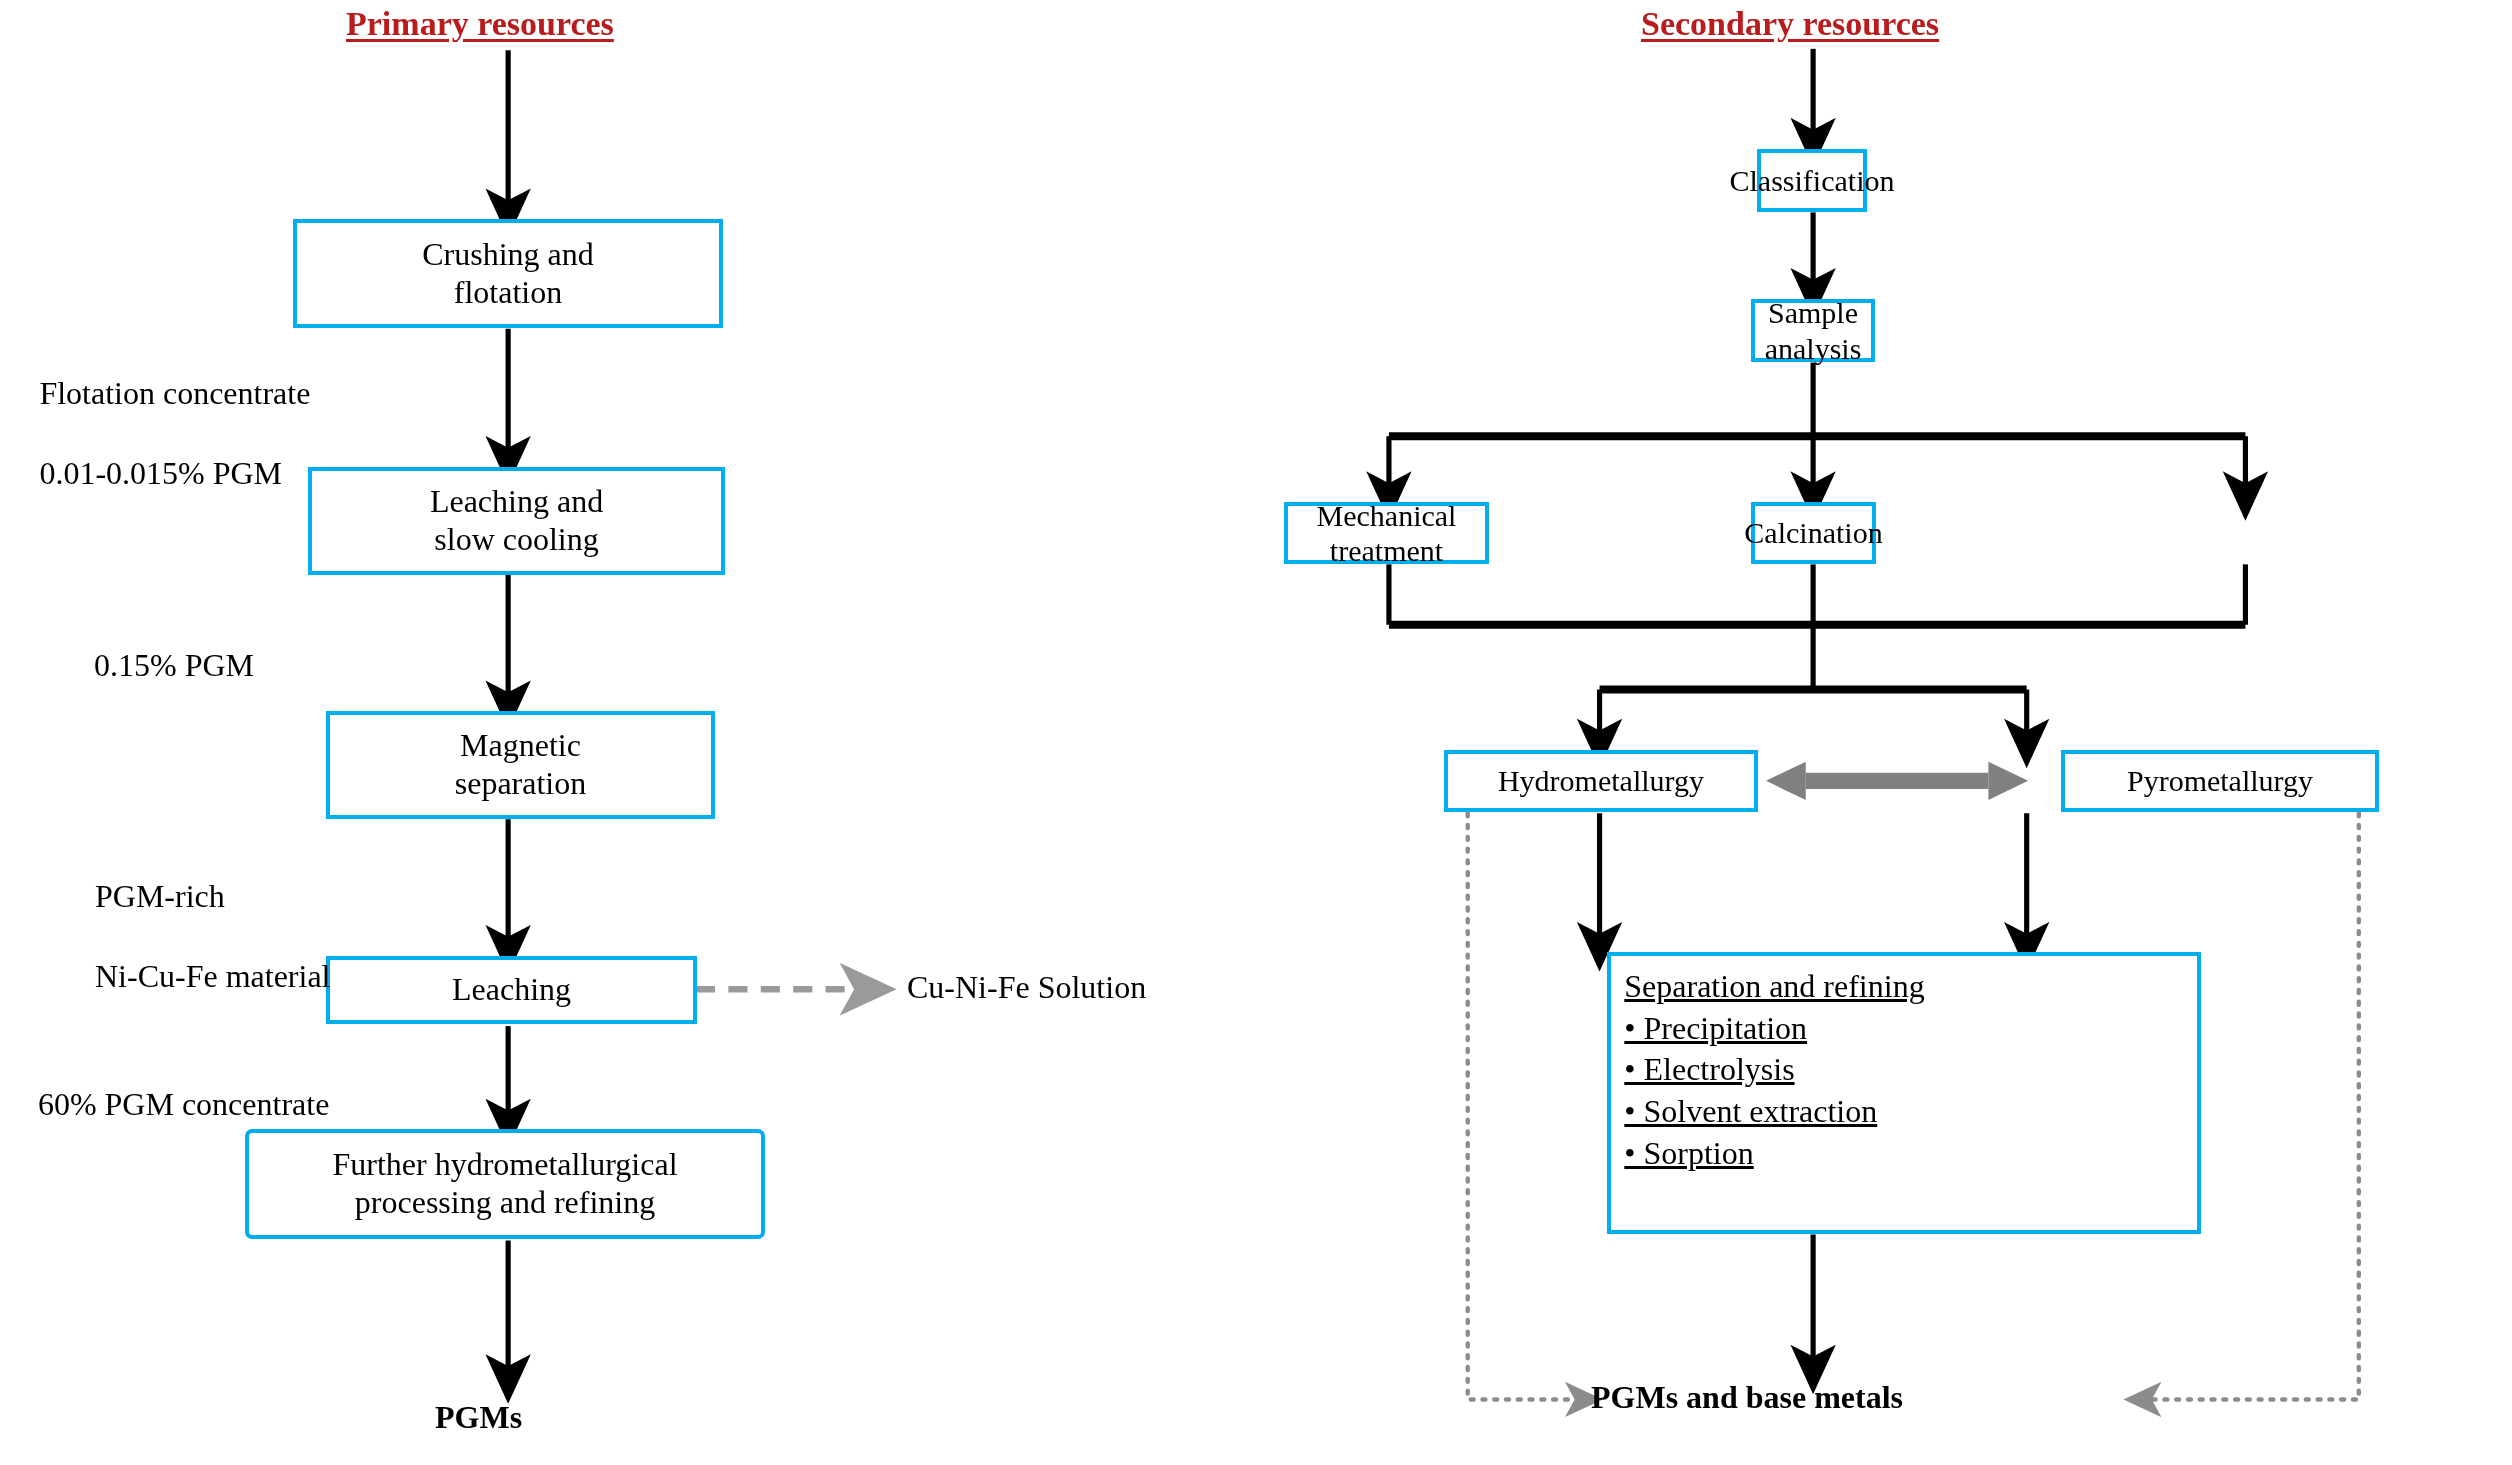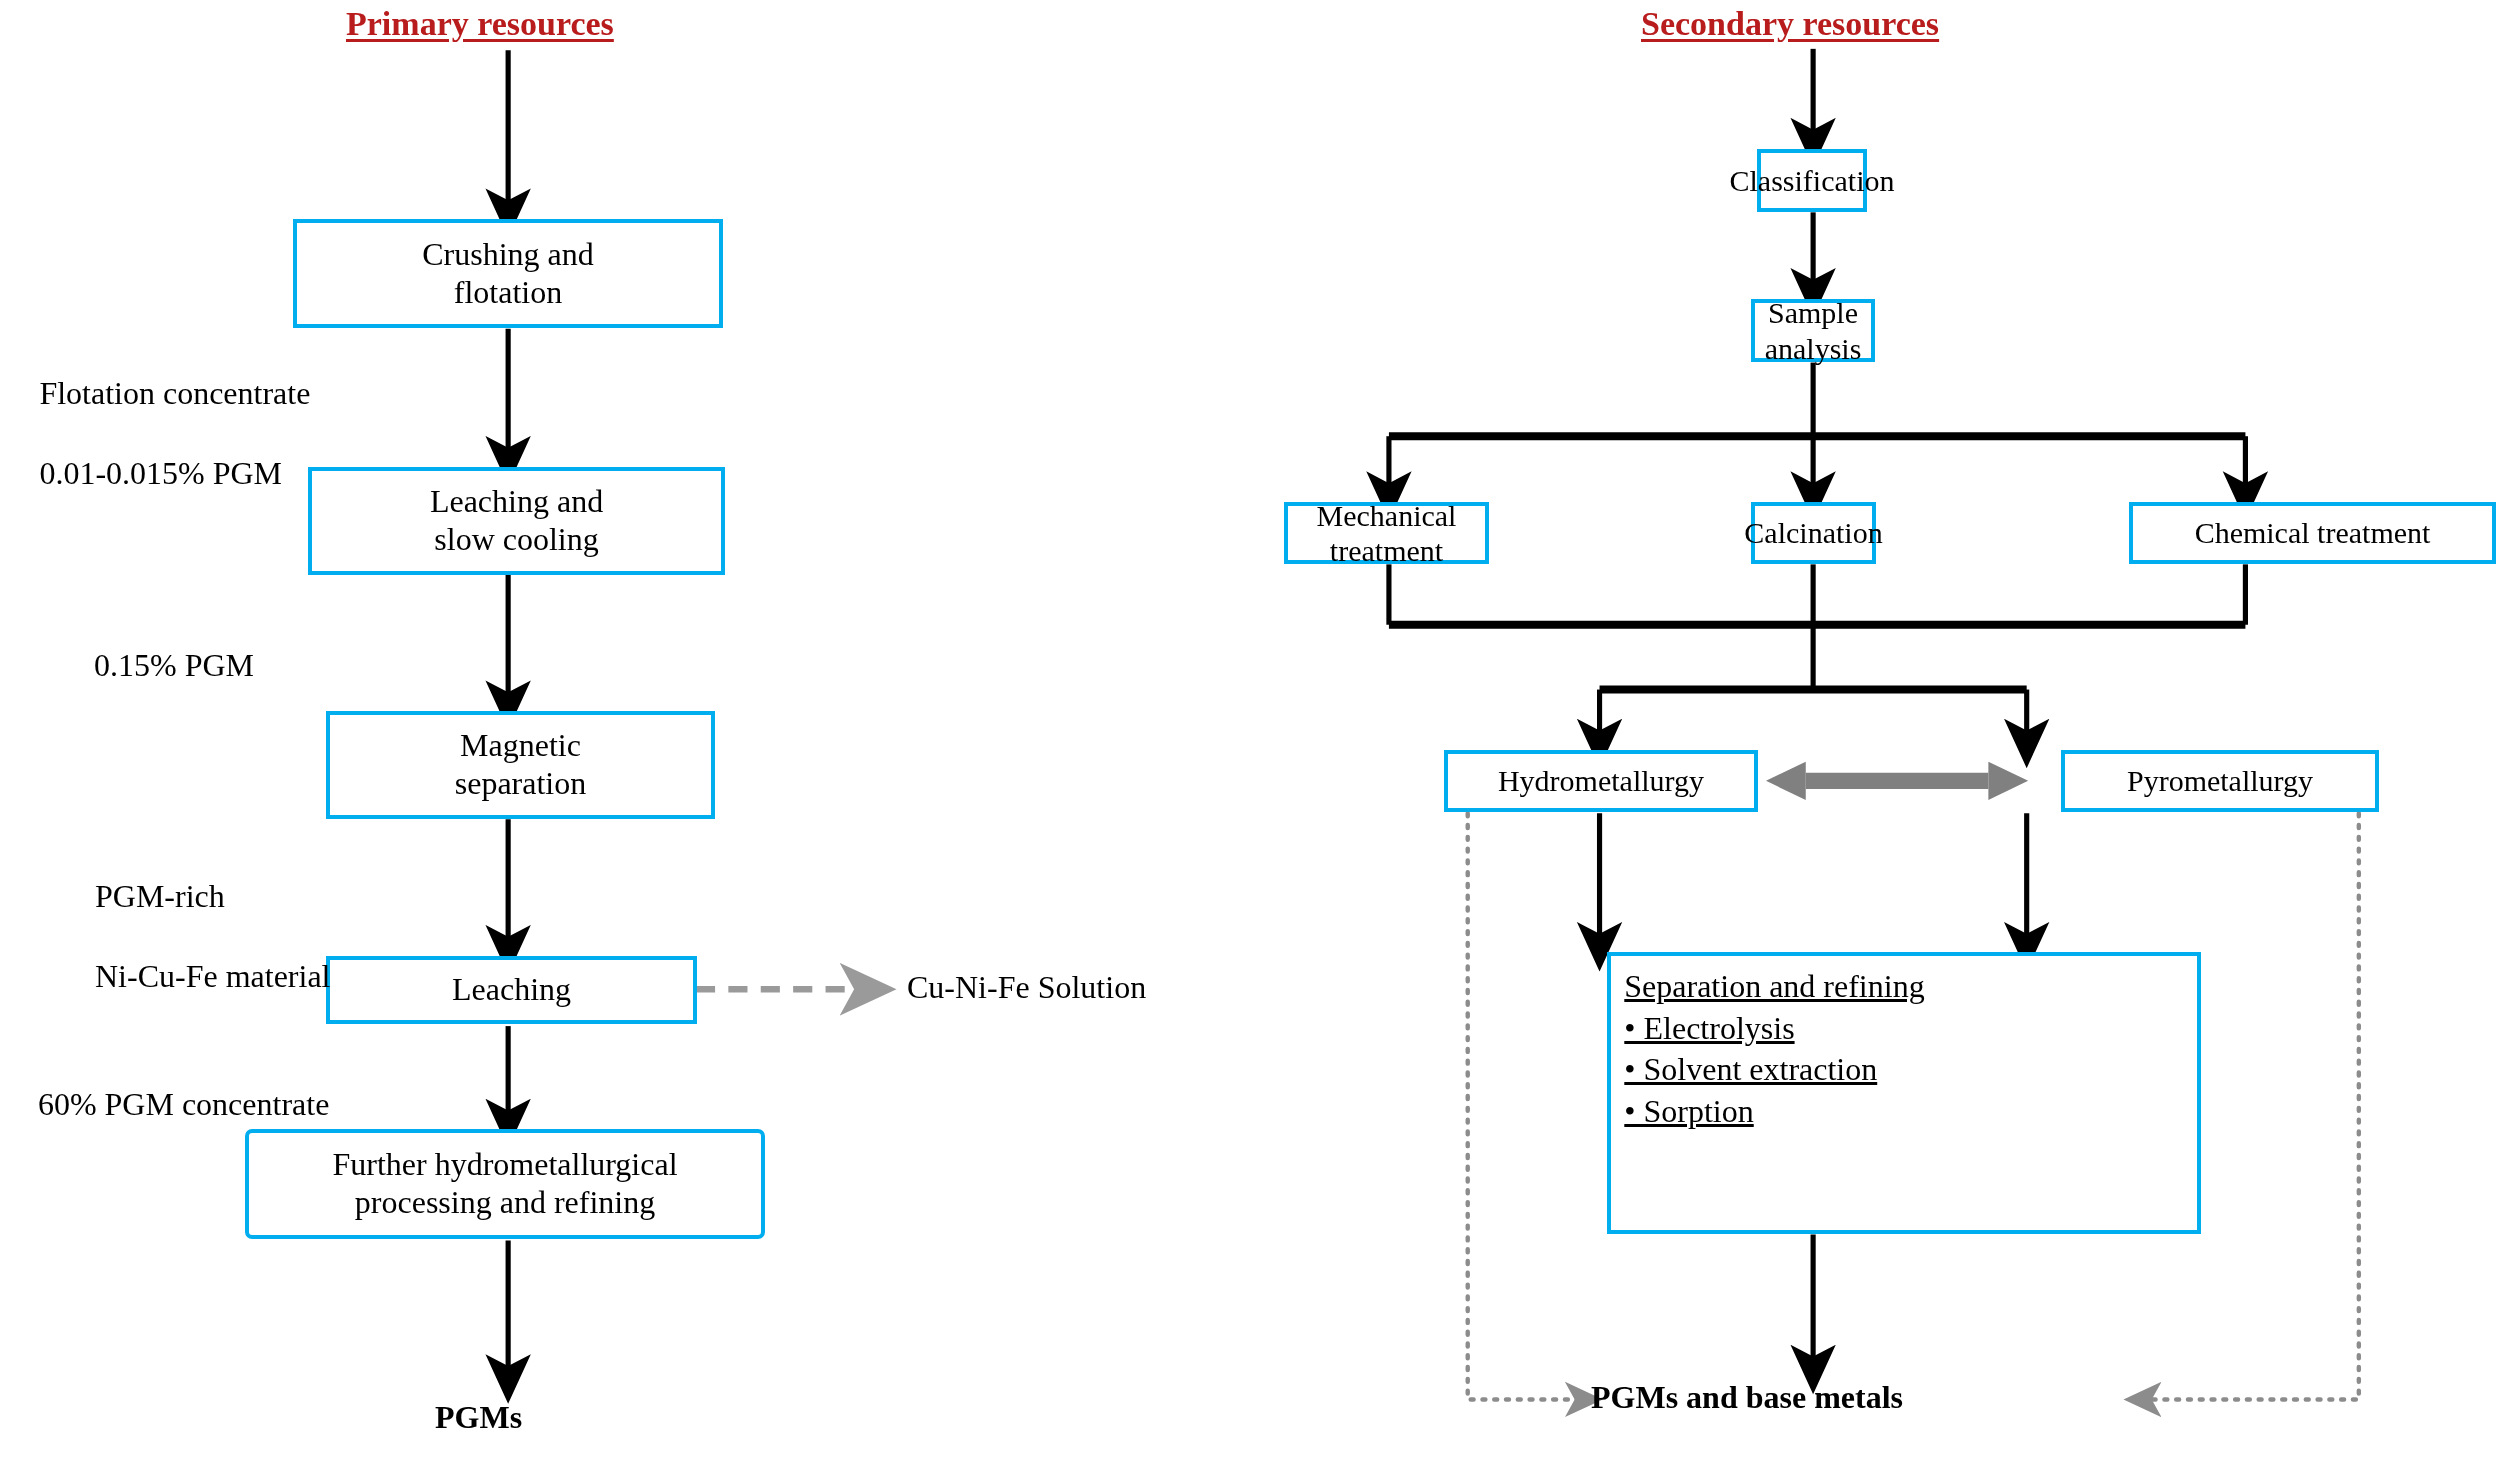--- a/index.html
+++ b/index.html
@@ -152,34 +152,32 @@
   </div>
 
   <div class="box" style="left:1284px;top:502px;width:205px;height:62px;font-size:30px;">
     <span>Mechanical treatment</span>
   </div>
 
   <div class="box" style="left:1751px;top:502px;width:125px;height:62px;font-size:30px;">
     <span>Calcination</span>
   </div>
 
-  <div class="box" style="left:2129px;top:502px;width:367px;height:62px;font-size:30px;">
-    <span>Chemical treatment</span>
-  </div>
 
   <div class="box" style="left:1444px;top:750px;width:314px;height:62px;font-size:30px;">
     <span>Hydrometallurgy</span>
   </div>
 
   <div class="box" style="left:2061px;top:750px;width:318px;height:62px;font-size:30px;">
     <span>Pyrometallurgy</span>
   </div>
 
   <div class="sep" style="left:1607px;top:952px;width:594px;height:282px;">
     <div>Separation and refining</div>
+    <div>• Precipitation</div>
     <div>• Electrolysis</div>
     <div>• Solvent extraction</div>
     <div>• Sorption</div>
   </div>
 
   <div class="term" style="left:1591px;top:1379px;">PGMs and base metals</div>
 
 </div>
 
 

